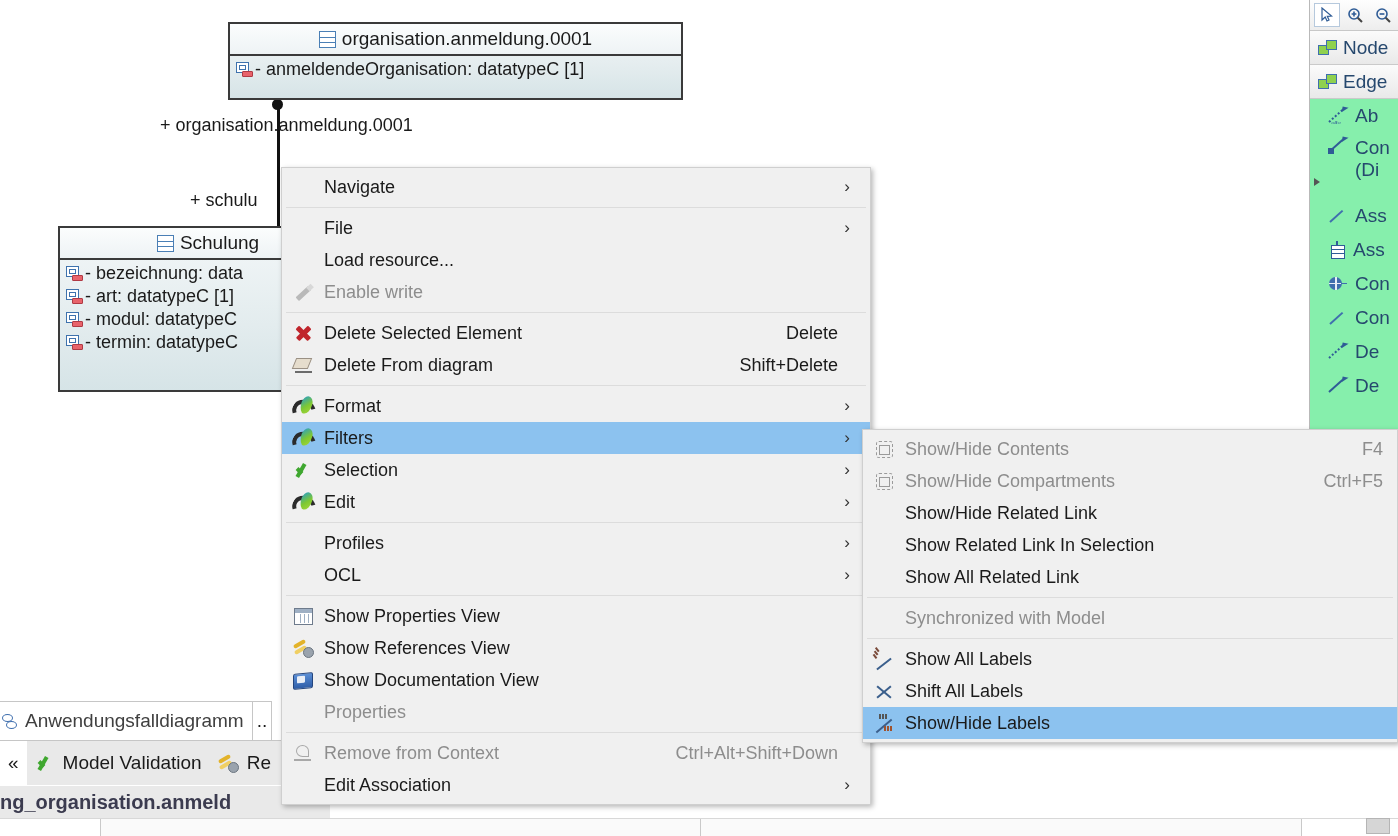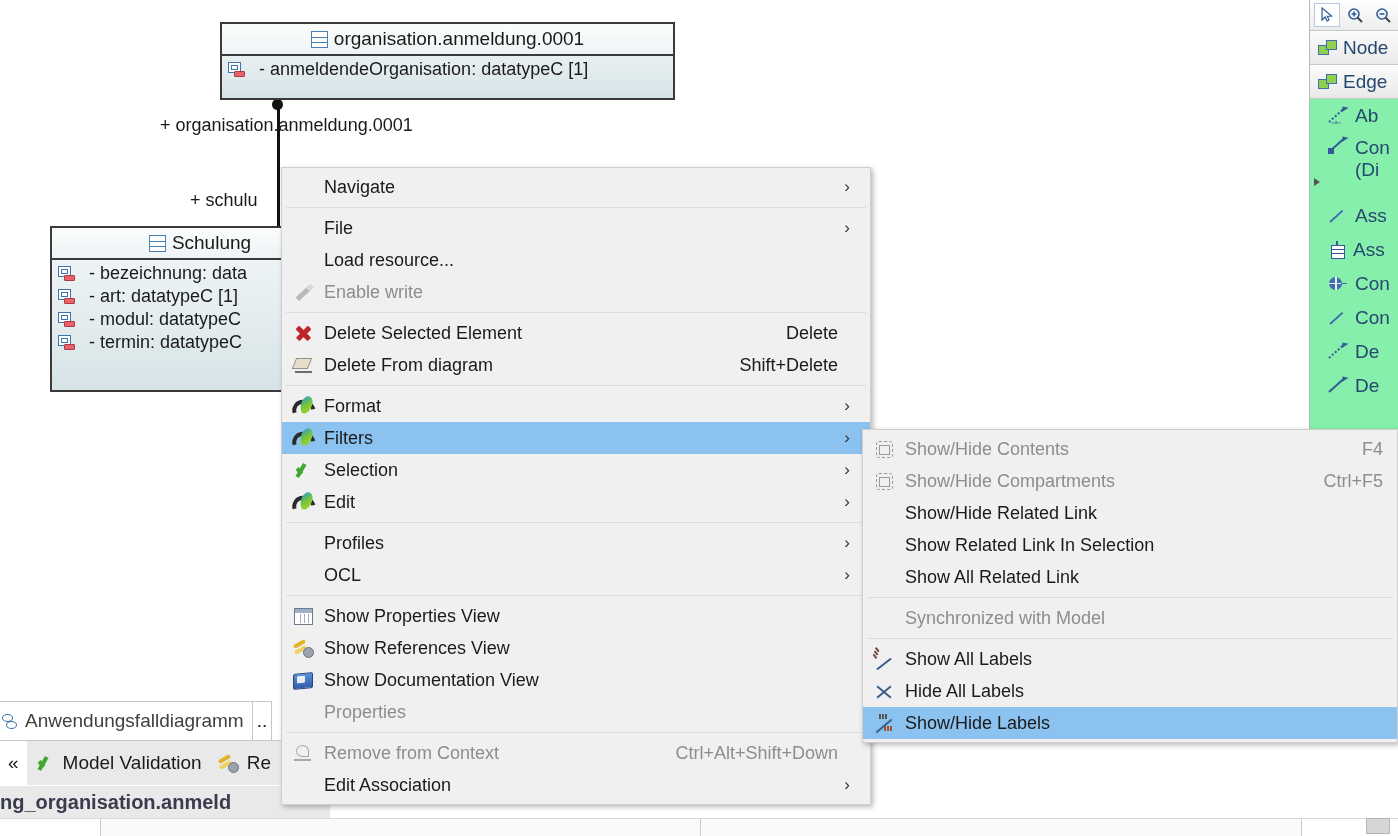--- a/index.html
+++ b/index.html
@@ -21,35 +21,36 @@
     width: 1310px; height: 700px;
     background: #ffffff;
   }
 
   
   .uml-node {
     position: absolute;
     border: 2px solid #3a3a3a;
     box-sizing: border-box;
     background: linear-gradient(to bottom, #f3f7f8 0%, #e3ecee 60%, #d6e4e7 100%);
+    margin-left: 8px;
   }
   .uml-title {
     height: 32px;
     display: flex; align-items: center; justify-content: center;
     gap: 6px;
     border-bottom: 2px solid #3a3a3a;
     background: linear-gradient(to bottom, #fbfdfd 0%, #eef3f5 100%);
     font-size: 19px;
     color: #1a1a1a;
     box-sizing: border-box;
   }
   .uml-body { padding: 2px 0 4px 0; }
   .uml-attr {
     display: flex; align-items: center;
-    gap: 13px;
+    gap: 1px;
     padding: 1px 6px;
     font-size: 18px;
     color: #1a1a1a;
     white-space: nowrap;
   }
 
   
   .ico-class {
     width: 17px; height: 17px; flex: 0 0 17px;
     border: 1.6px solid #4a7fb5;
@@ -928,21 +929,21 @@
         </span>
       <span class="mi-lbl">Show All Labels</span>
     </div>
     <div class="mi">
       <span class="mi-ico">
           <span class="g-hidelbl">
             <i class="ln1"></i>
             <i class="ln2"></i>
           </span>
         </span>
-      <span class="mi-lbl">Hide All Labels</span>
+      <span class="mi-lbl">Shift All Labels</span>
     </div>
     <div class="mi hl">
       <span class="mi-ico">
           <span class="g-shlbl">
             <i class="tt"></i>
             <i class="ln"></i>
             <i class="tb"></i>
           </span>
         </span>
       <span class="mi-lbl">Show/Hide Labels</span>

